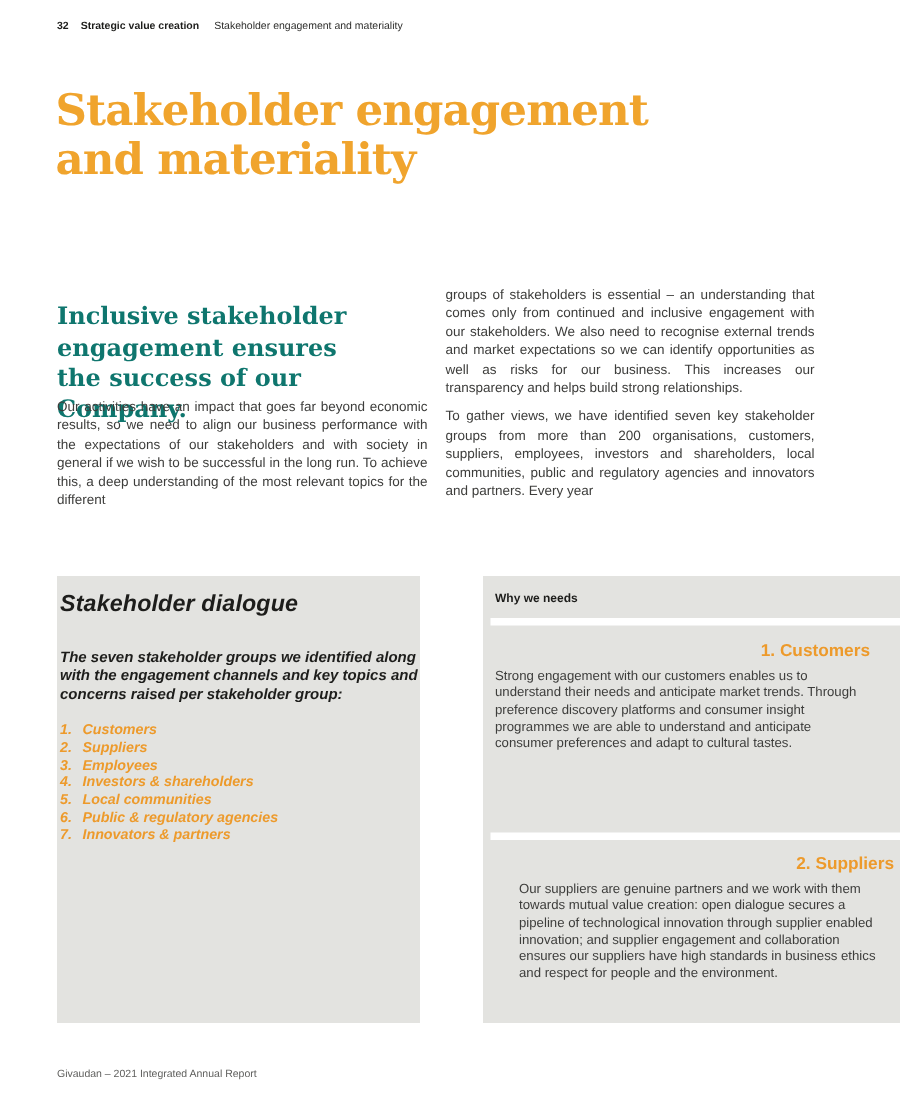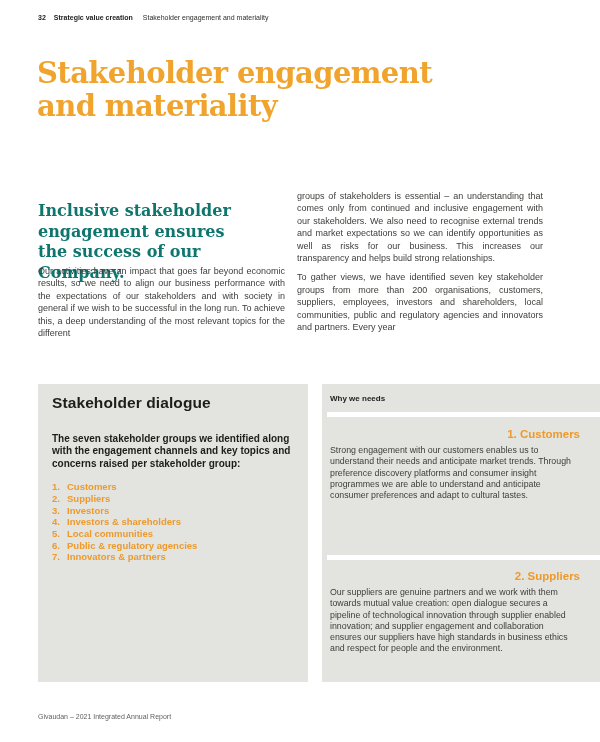--- a/index.html
+++ b/index.html
@@ -71,22 +71,23 @@
 
   
   .panel {
     position: absolute;
     top: 384px;
     height: 298px;
     background: #e3e3e0;
   }
   .panel-left {
     left: 38px;
-    width: 270px;
-    padding: 10px 14px;
+    width: 242px;
+    padding: 10px 2px;
+    font-style: italic;
   }
   .panel-left h3 {
     font-size: 15.5px;
     line-height: 18px;
     font-weight: bold;
     color: #1d1d1b;
     letter-spacing: 0.1px;
   }
   .panel-left .desc {
     margin-top: 21px;
@@ -127,21 +128,21 @@
     background: #ffffff;
   }
   .sep-1 { top: 28px; }
   .sep-2 { top: 171px; }
   .engage-sec {
     position: absolute;
     left: 8px;
     width: 250px;
   }
   .engage-sec-1 { top: 43px; }
-  .engage-sec-2 { top: 185px; }
+  .engage-sec-2 { top: 185px; margin-left: 16px; }
   .engage-sec h4 {
     font-size: 11.5px;
     line-height: 14px;
     font-weight: bold;
     color: #ed9a2b;
     margin-bottom: 4px;
     text-align: right;
   }
   .engage-sec p {
     width: 242px;
@@ -187,21 +188,21 @@
       <li>
         <span class="num">1.</span>
         <span>Customers</span>
       </li>
       <li>
         <span class="num">2.</span>
         <span>Suppliers</span>
       </li>
       <li>
         <span class="num">3.</span>
-        <span>Investors</span>
+        <span>Employees</span>
       </li>
       <li>
         <span class="num">4.</span>
         <span>Investors &amp; shareholders</span>
       </li>
       <li>
         <span class="num">5.</span>
         <span>Local communities</span>
       </li>
       <li>

